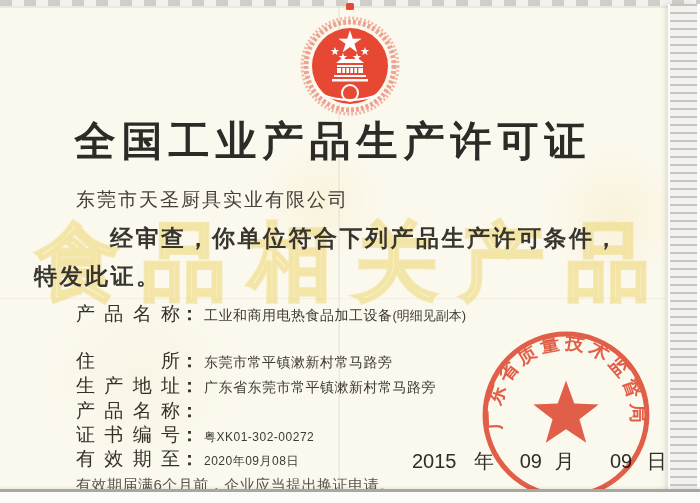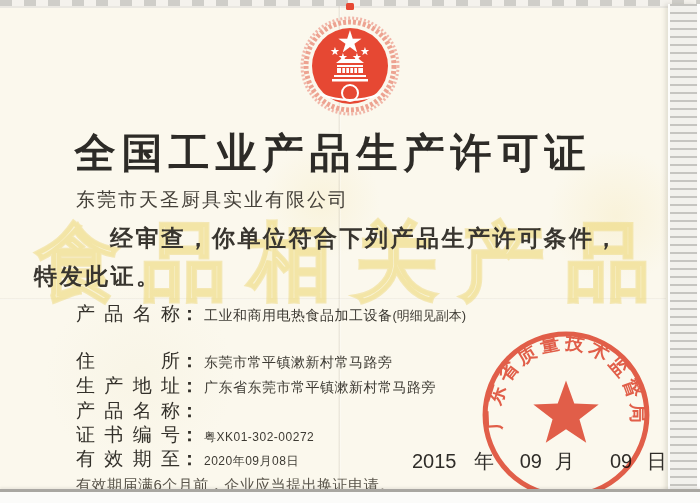--- a/index.html
+++ b/index.html
@@ -24,21 +24,21 @@
   .crease-v{position:absolute;top:6px;bottom:11px;left:338px;width:3px;
     background:linear-gradient(90deg,rgba(150,140,120,0),rgba(150,140,120,.20) 45%,rgba(255,255,255,.55) 70%,rgba(150,140,120,0))}
   .crease-h{position:absolute;left:0;right:34px;top:298px;height:2px;
     background:linear-gradient(180deg,rgba(150,140,120,.12),rgba(255,255,255,.4))}
   
   .watermark{position:absolute;left:36px;top:206px;white-space:nowrap;
     font-size:84px;font-weight:700;letter-spacing:22px;
     color:rgba(247,236,178,.40);-webkit-text-stroke:2.5px rgba(236,213,116,.48)}
   
   .emblem{position:absolute;left:290px;top:2px;width:120px;height:116px}
-  .title{position:absolute;left:0;right:34px;top:114px;margin:12px;text-align:center;
+  .title{position:absolute;left:0;right:34px;top:114px;margin:0;text-align:center;
     font-size:41px;font-weight:700;letter-spacing:6px;color:#2d2b27}
   .company{position:absolute;left:76px;top:187px;font-size:19px;letter-spacing:2px;color:#45413a}
   .statement{position:absolute;left:34px;top:219px;width:644px;margin:0;
     font-size:23px;font-weight:700;letter-spacing:2.5px;color:#38352f;line-height:38px}
   .statement .l1{display:block;padding-left:76px}
   .statement .l2{display:block}
   
   .field-row{position:absolute;left:76px;white-space:nowrap;color:#3d3a33}
   .flabel{display:inline-block;width:104px;font-size:19px;font-weight:400;
     text-align:justify;text-align-last:justify;color:#33302a}

